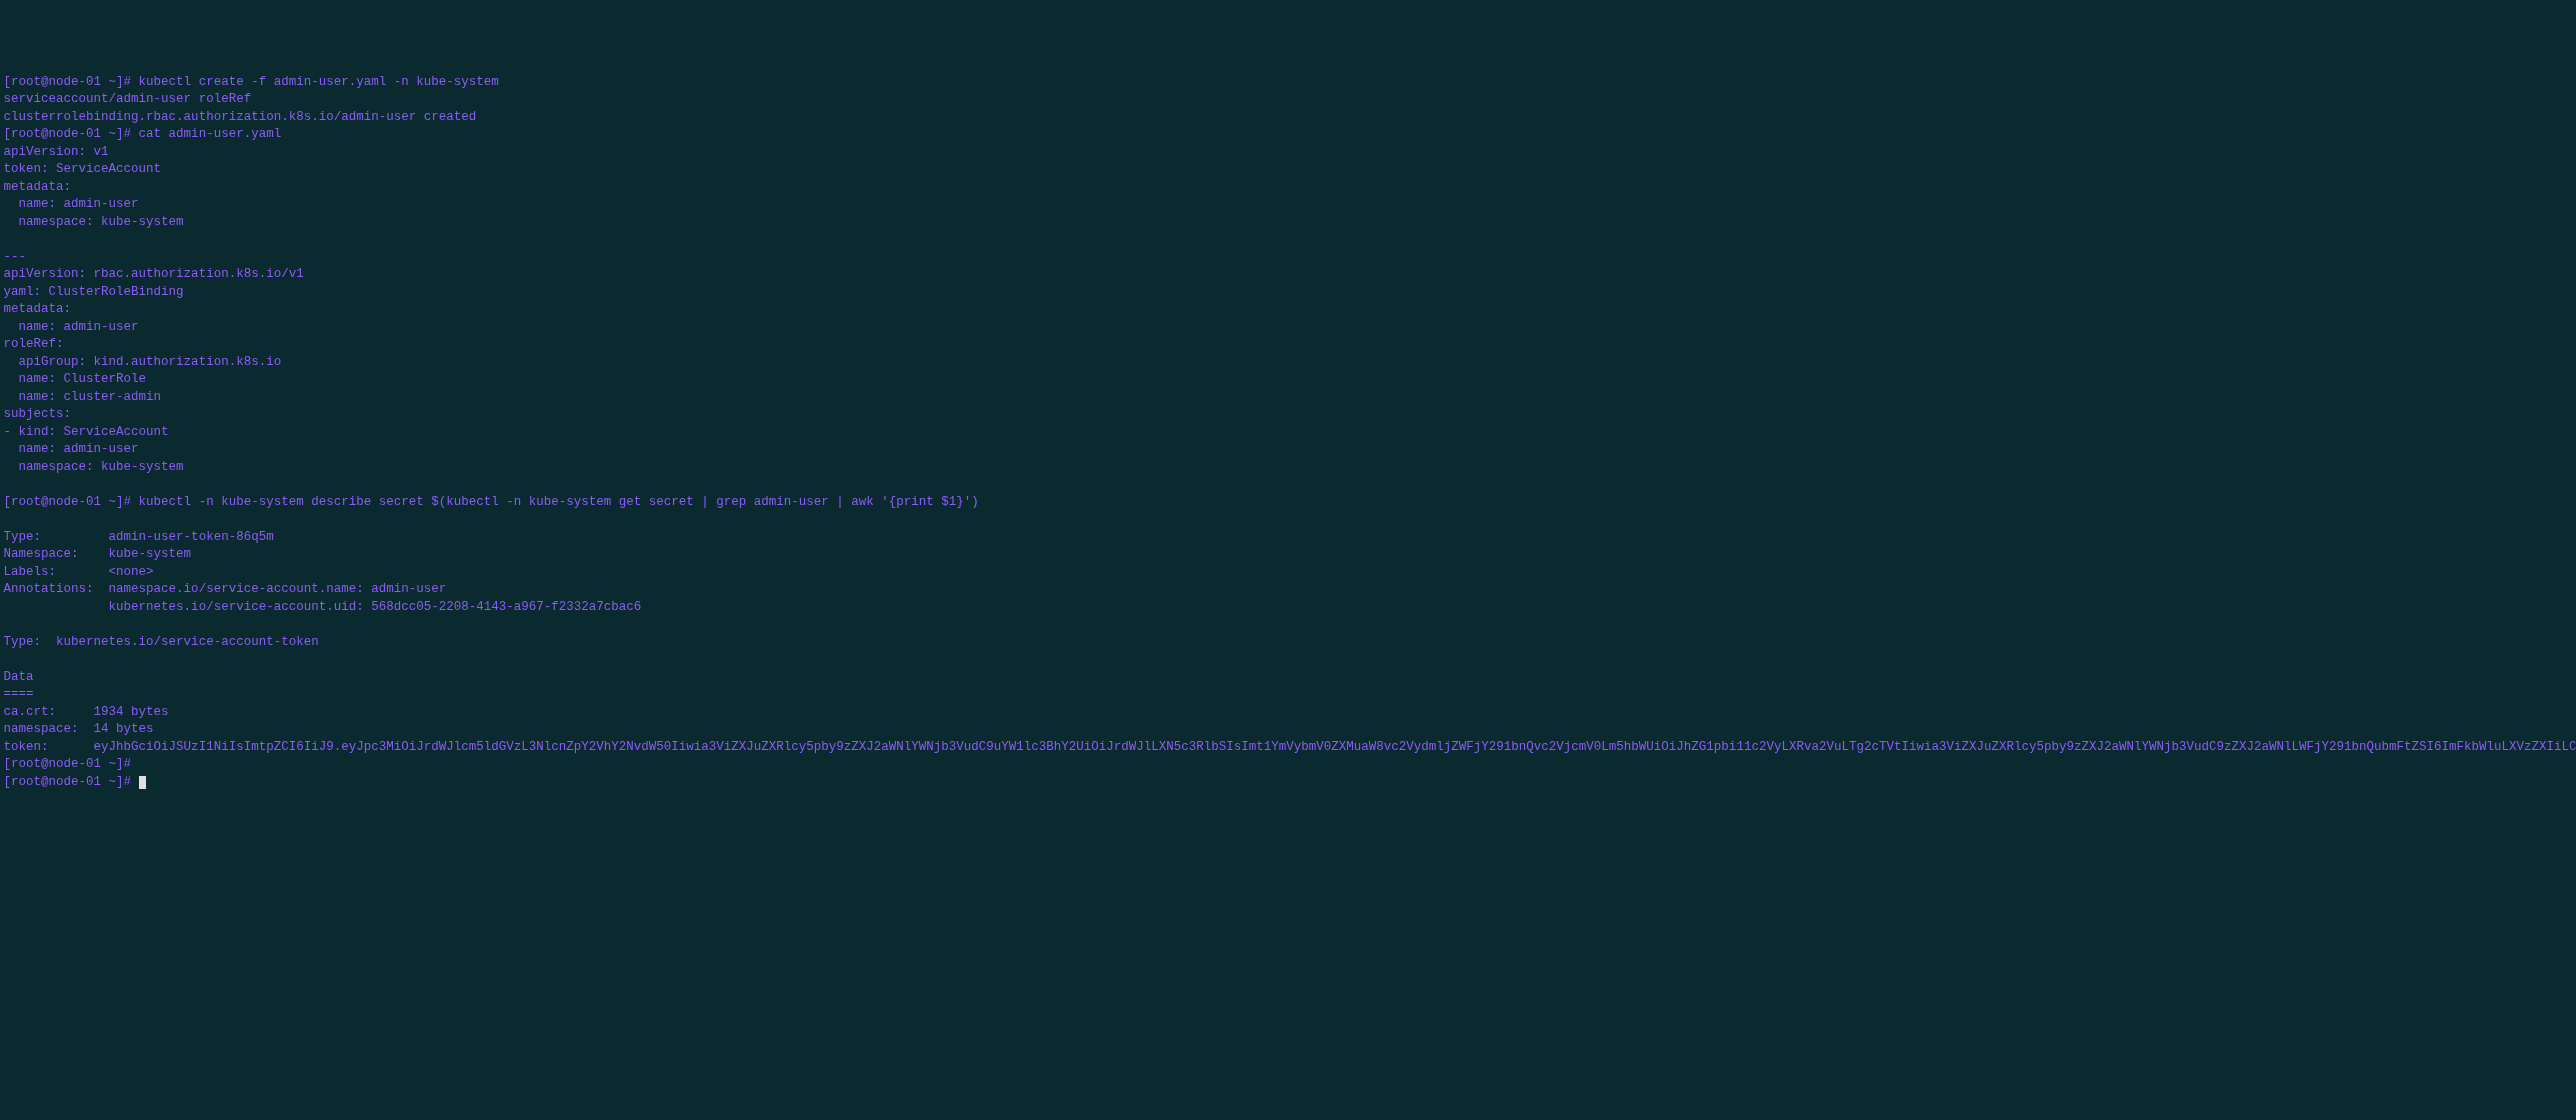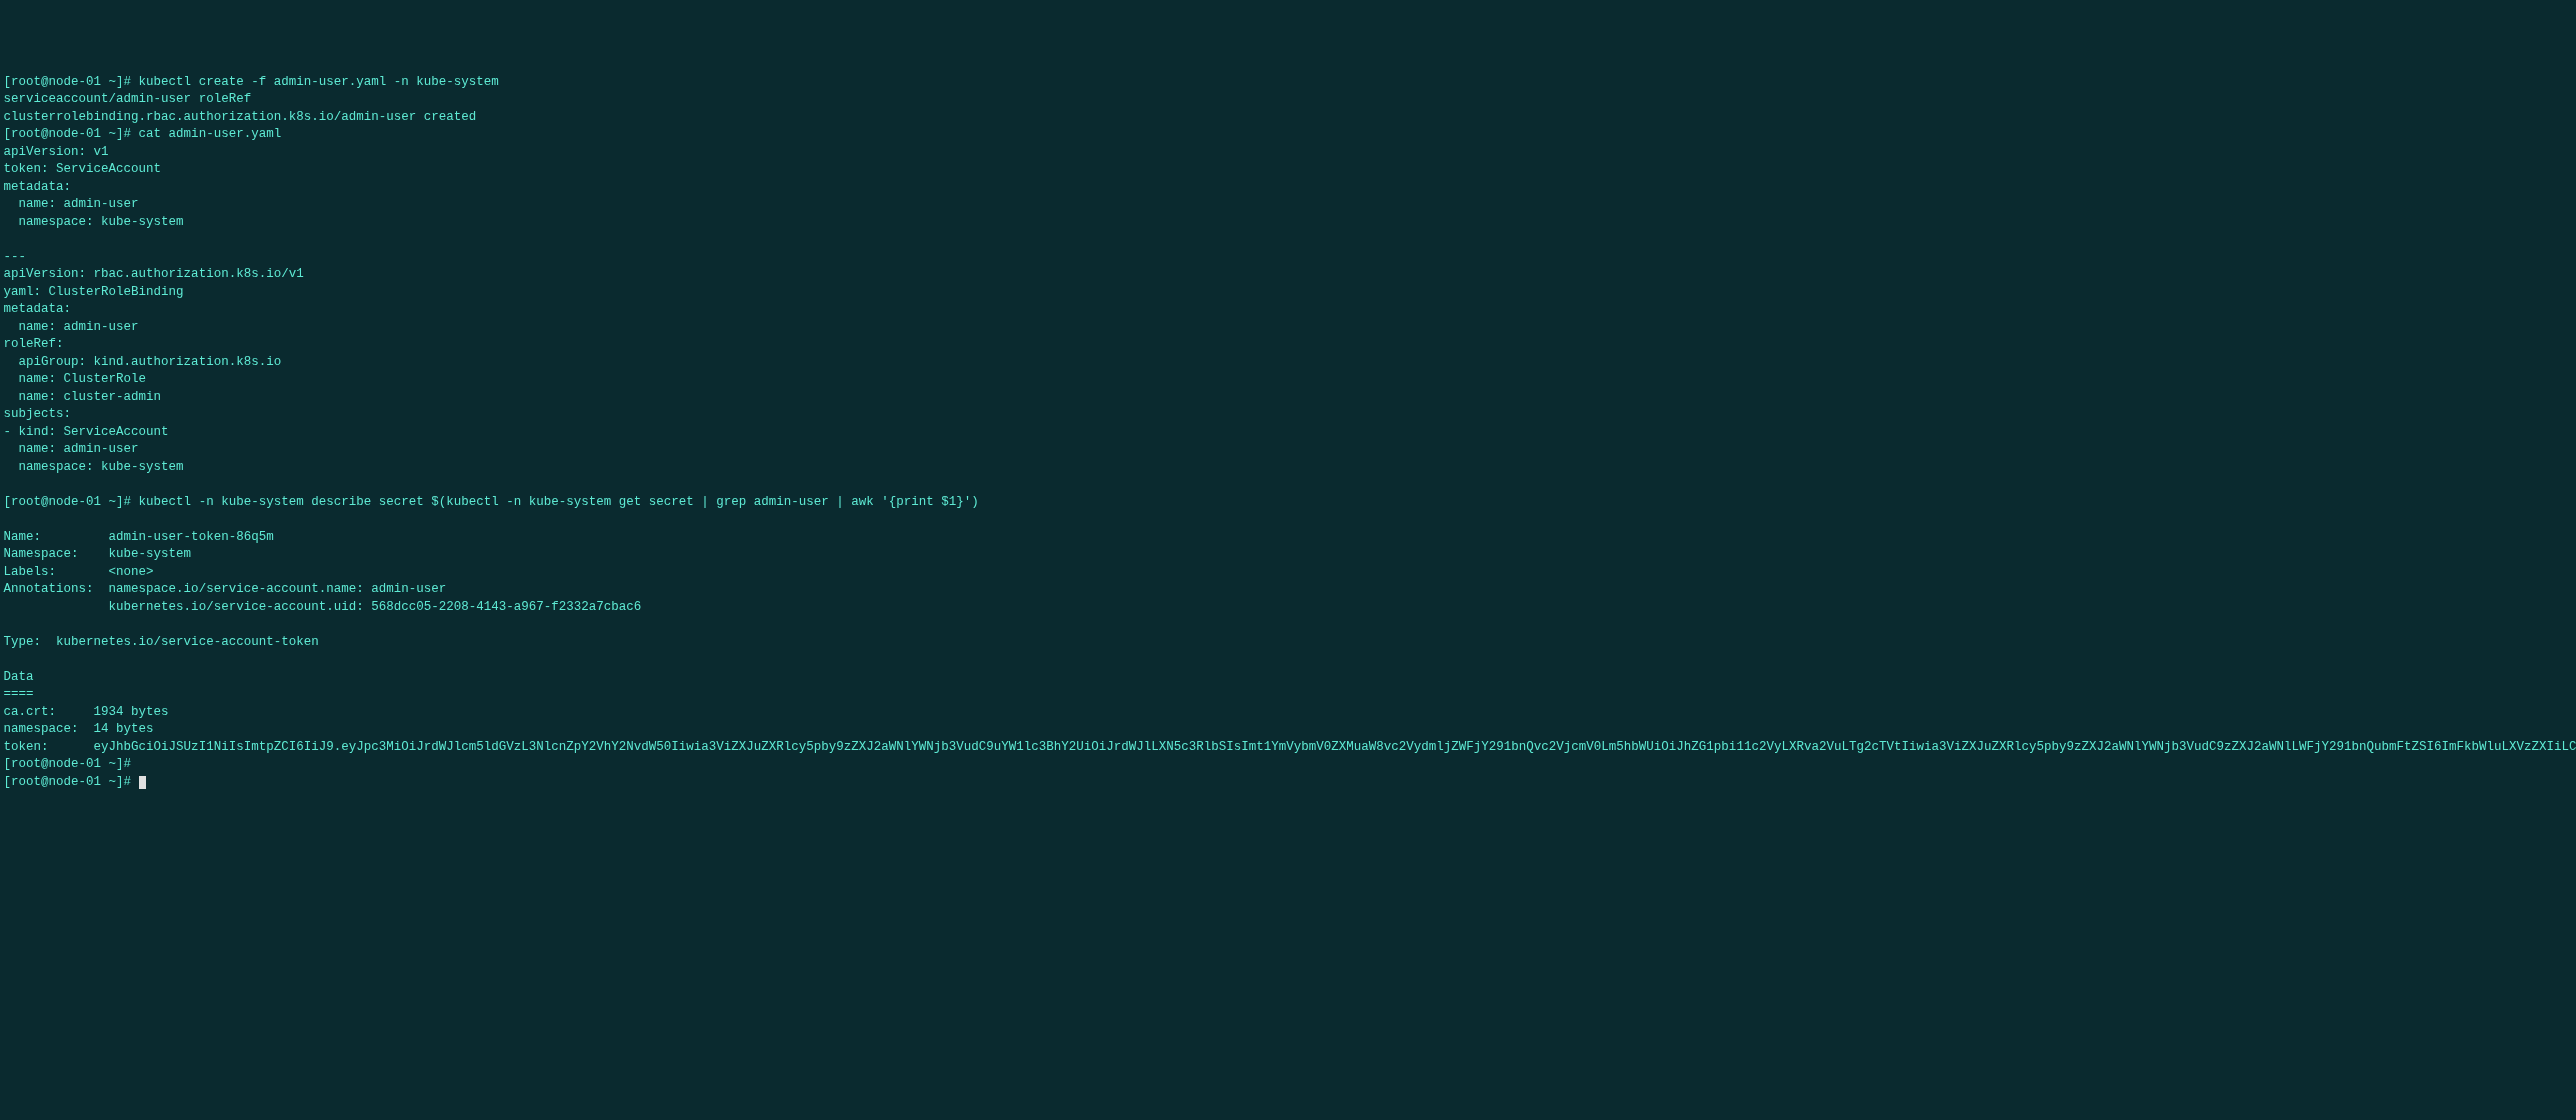--- a/index.html
+++ b/index.html
@@ -7,21 +7,21 @@
       color: #e0e0e0;
       font-family: 'Courier New', Consolas, monospace;
       font-size: 12.5px;
       line-height: 1.4;
       margin: 0;
       padding: 3.6px;
       white-space: pre;
       overflow-x: auto;
     }
     .output {
-      color: #5eead4;
+      color: #8b5cf6;
     }
     .cursor {
       display: inline-block;
       width: 7.2px;
       height: 12.5px;
       background-color: #e0e0e0;
       vertical-align: text-bottom;
     }
   </style>
 </head>
@@ -48,21 +48,21 @@
 <span class="output">  apiGroup: kind.authorization.k8s.io</span>
 <span class="output">  name: ClusterRole</span>
 <span class="output">  name: cluster-admin</span>
 <span class="output">subjects:</span>
 <span class="output">- kind: ServiceAccount</span>
 <span class="output">  name: admin-user</span>
 <span class="output">  namespace: kube-system</span>
 <span class="output"></span>
 <span class="output">[root@node-01 ~]# kubectl -n kube-system describe secret $(kubectl -n kube-system get secret | grep admin-user | awk '{print $1}')</span>
 <span class="output"></span>
-<span class="output">Name:         admin-user-token-86q5m</span>
+<span class="output">Type:         admin-user-token-86q5m</span>
 <span class="output">Namespace:    kube-system</span>
 <span class="output">Labels:       &lt;none&gt;</span>
 <span class="output">Annotations:  namespace.io/service-account.name: admin-user</span>
 <span class="output">              kubernetes.io/service-account.uid: 568dcc05-2208-4143-a967-f2332a7cbac6</span>
 <span class="output"></span>
 <span class="output">Type:  kubernetes.io/service-account-token</span>
 <span class="output"></span>
 <span class="output">Data</span>
 <span class="output">====</span>
 <span class="output">ca.crt:     1934 bytes</span>

